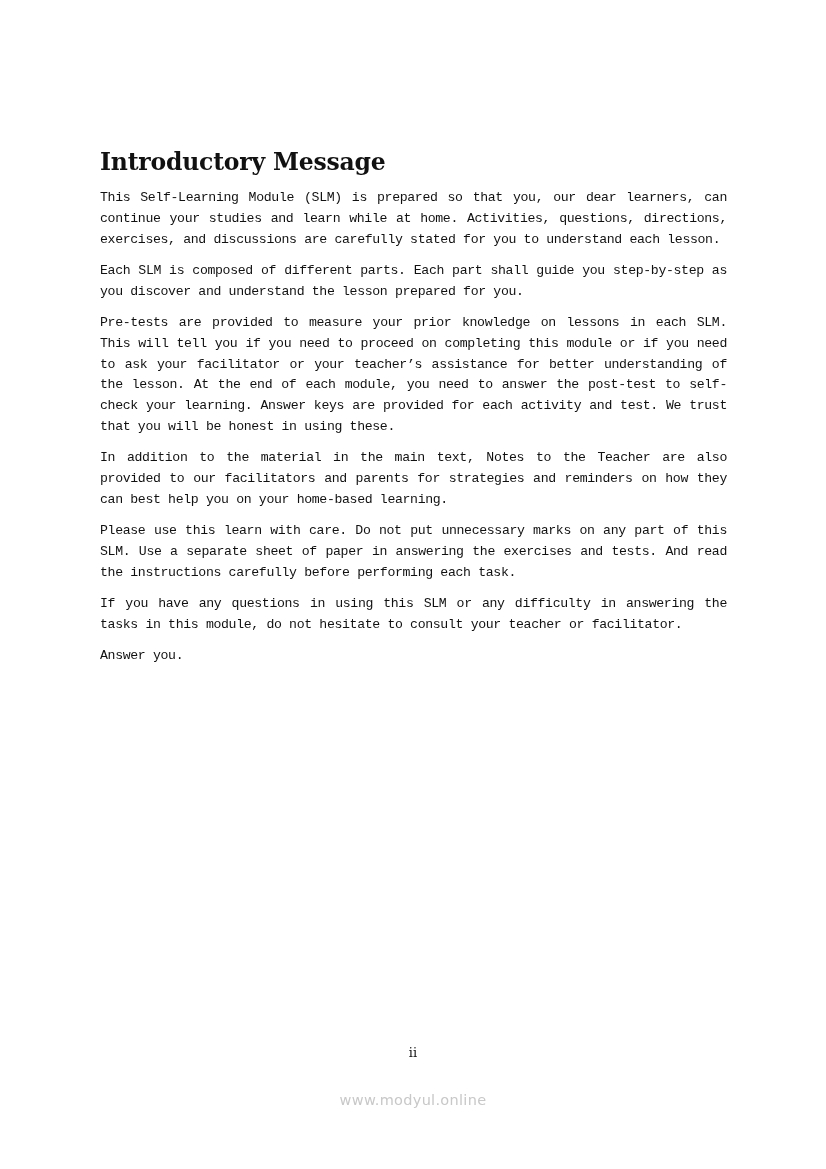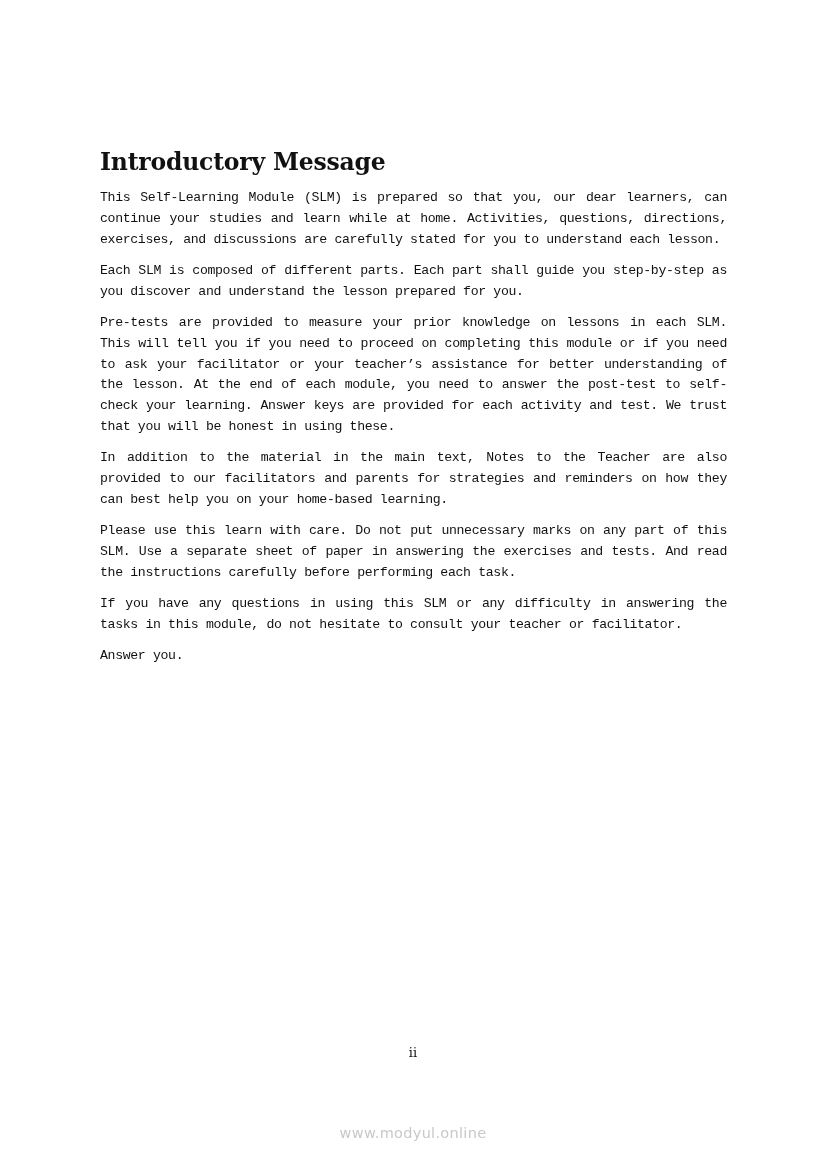--- a/index.html
+++ b/index.html
@@ -20,21 +20,21 @@
     margin: 0 0 10.5px 0;
     text-align: justify;
     letter-spacing: -0.35px;
   }
   .page-number {
     position: absolute; left: 0; width: 826px; top: 1021px;
     text-align: center;
     font-family: "DejaVu Serif", serif; font-size: 13px; color: #111; margin-top: 24px;
   }
   .watermark {
-    position: absolute; left: 0; width: 826px; top: 1125px;
+    position: absolute; left: 0; width: 826px; top: 1092px;
     text-align: center;
     font-family: "DejaVu Sans", sans-serif; font-size: 14.5px; color: #c8c8c8;
     letter-spacing: 0.3px;
   }
 </style>
 </head>
 <body>
 
 <div class="page">
   <h1>Introductory Message</h1>

